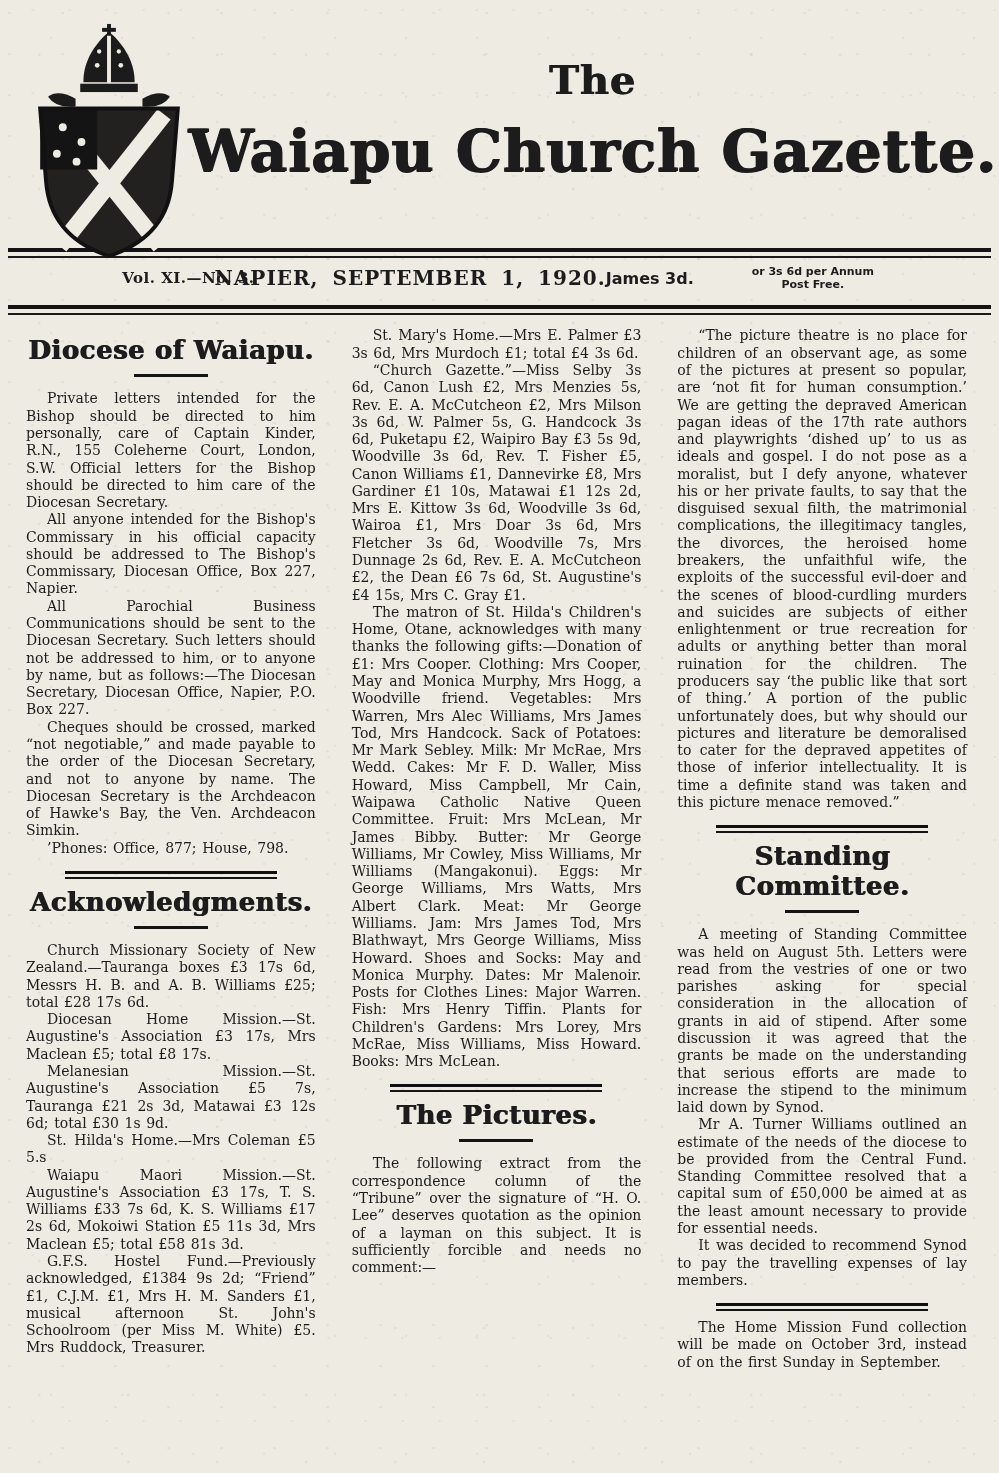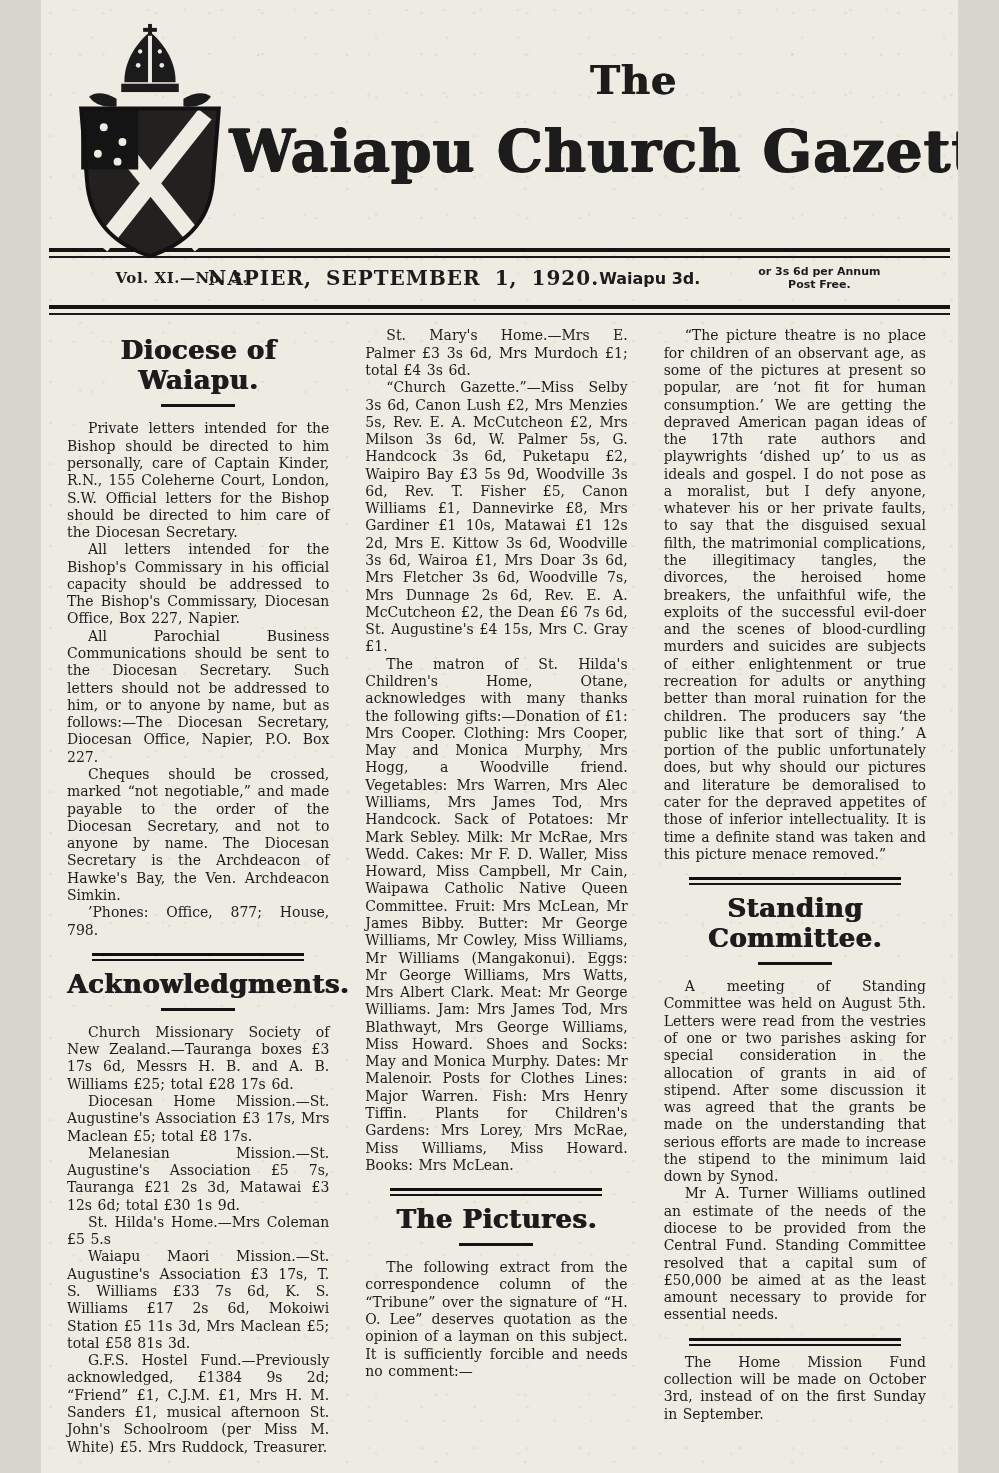--- a/index.html
+++ b/index.html
@@ -1,18 +1,18 @@
 <!DOCTYPE html>
 <html><head>
 <meta charset="utf-8">
 <style>
   html,body{margin:0;padding:0;background:#d8d6cf;}
   .page{
     position:relative;
-    width:917px;height:1473px;
+    width:999px;height:1473px;
     margin:0 auto;
     overflow:hidden;
     color:#1c1c1c;
     background-color:#edebe2;
     background-image:
       radial-gradient(circle at 18% 32%, rgba(20,20,20,.06) 0 1px, transparent 1.6px),
       radial-gradient(circle at 72% 64%, rgba(20,20,20,.05) 0 1px, transparent 1.6px),
       radial-gradient(circle at 44% 82%, rgba(20,20,20,.06) 0 1px, transparent 1.8px),
       radial-gradient(circle at 88% 12%, rgba(20,20,20,.05) 0 1px, transparent 1.5px);
     background-size:53px 41px, 71px 59px, 89px 67px, 37px 83px;
@@ -97,34 +97,34 @@
       <div class="mast-title">Waiapu Church Gazette.</div>
     </div>
   </header>
 
   <div class="rule-double-full"></div>
 
   <div class="dateline">
     <span class="volume">Vol. XI.—No. 3.</span>
     <span class="place-date">NAPIER, SEPTEMBER 1, 1920.</span>
     <span class="price-group">
-      <span class="price">Waiapu 3d.</span>
+      <span class="price">James 3d.</span>
       <span class="price-note">or 3s 6d per Annum Post Free.</span>
     </span>
   </div>
 
   <div class="rule-double-full"></div>
 
   <main class="columns">
 
     <section class="col">
       <h2 class="section-heading">Diocese of Waiapu.</h2>
       <div class="rule-short"></div>
       <p>Private letters intended for the Bishop should be directed to him personally, care of Captain Kinder, R.N., 155 Coleherne Court, London, S.W. Official letters for the Bishop should be directed to him care of the Diocesan Secretary.</p>
-      <p>All letters intended for the Bishop's Commissary in his official capacity should be addressed to The Bishop's Commissary, Diocesan Office, Box 227, Napier.</p>
+      <p>All anyone intended for the Bishop's Commissary in his official capacity should be addressed to The Bishop's Commissary, Diocesan Office, Box 227, Napier.</p>
       <p>All Parochial Business Communications should be sent to the Diocesan Secretary. Such letters should not be addressed to him, or to anyone by name, but as follows:—The Diocesan Secretary, Diocesan Office, Napier, P.O. Box 227.</p>
       <p>Cheques should be crossed, marked “not negotiable,” and made payable to the order of the Diocesan Secretary, and not to anyone by name. The Diocesan Secretary is the Archdeacon of Hawke's Bay, the Ven. Archdeacon Simkin.</p>
       <p>’Phones: Office, 877; House, 798.</p>
 
       <div class="divider-double"></div>
       <h2 class="section-heading">Acknowledgments.</h2>
       <div class="rule-short"></div>
       <p>Church Missionary Society of New Zealand.—Tauranga boxes £3 17s 6d, Messrs H. B. and A. B. Williams £25; total £28 17s 6d.</p>
       <p>Diocesan Home Mission.—St. Augustine's Association £3 17s, Mrs Maclean £5; total £8 17s.</p>
       <p>Melanesian Mission.—St. Augustine's Association £5 7s, Tauranga £21 2s 3d, Matawai £3 12s 6d; total £30 1s 9d.</p>
@@ -145,19 +145,20 @@
     </section>
 
     <section class="col">
       <p>“The picture theatre is no place for children of an observant age, as some of the pictures at present so popular, are ‘not fit for human consumption.’ We are getting the depraved American pagan ideas of the 17th rate authors and playwrights ‘dished up’ to us as ideals and gospel. I do not pose as a moralist, but I defy anyone, whatever his or her private faults, to say that the disguised sexual filth, the matrimonial complications, the illegitimacy tangles, the divorces, the heroised home breakers, the unfaithful wife, the exploits of the successful evil-doer and the scenes of blood-curdling murders and suicides are subjects of either enlightenment or true recreation for adults or anything better than moral ruination for the children. The producers say ‘the public like that sort of thing.’ A portion of the public unfortunately does, but why should our pictures and literature be demoralised to cater for the depraved appetites of those of inferior intellectuality. It is time a definite stand was taken and this picture menace removed.”</p>
 
       <div class="divider-double"></div>
       <h2 class="section-heading">Standing Committee.</h2>
       <div class="rule-short"></div>
       <p>A meeting of Standing Committee was held on August 5th. Letters were read from the vestries of one or two parishes asking for special consideration in the allocation of grants in aid of stipend. After some discussion it was agreed that the grants be made on the understanding that serious efforts are made to increase the stipend to the minimum laid down by Synod.</p>
       <p>Mr A. Turner Williams outlined an estimate of the needs of the diocese to be provided from the Central Fund. Standing Committee resolved that a capital sum of £50,000 be aimed at as the least amount necessary to provide for essential needs.</p>
+      <p>It was decided to recommend Synod to pay the travelling expenses of lay members.</p>
 
       <div class="divider-double"></div>
       <p>The Home Mission Fund collection will be made on October 3rd, instead of on the first Sunday in September.</p>
     </section>
 
   </main>
 </div>
 
 </body></html>

